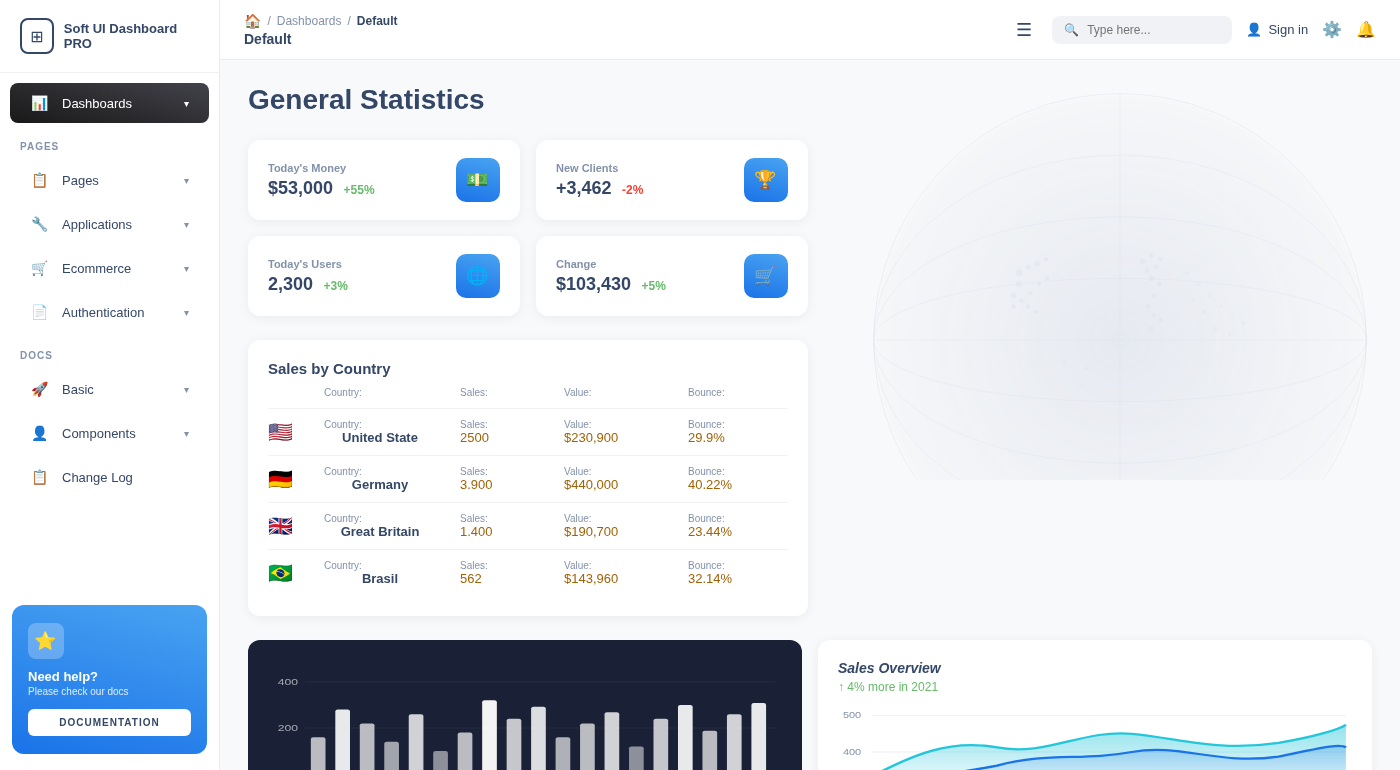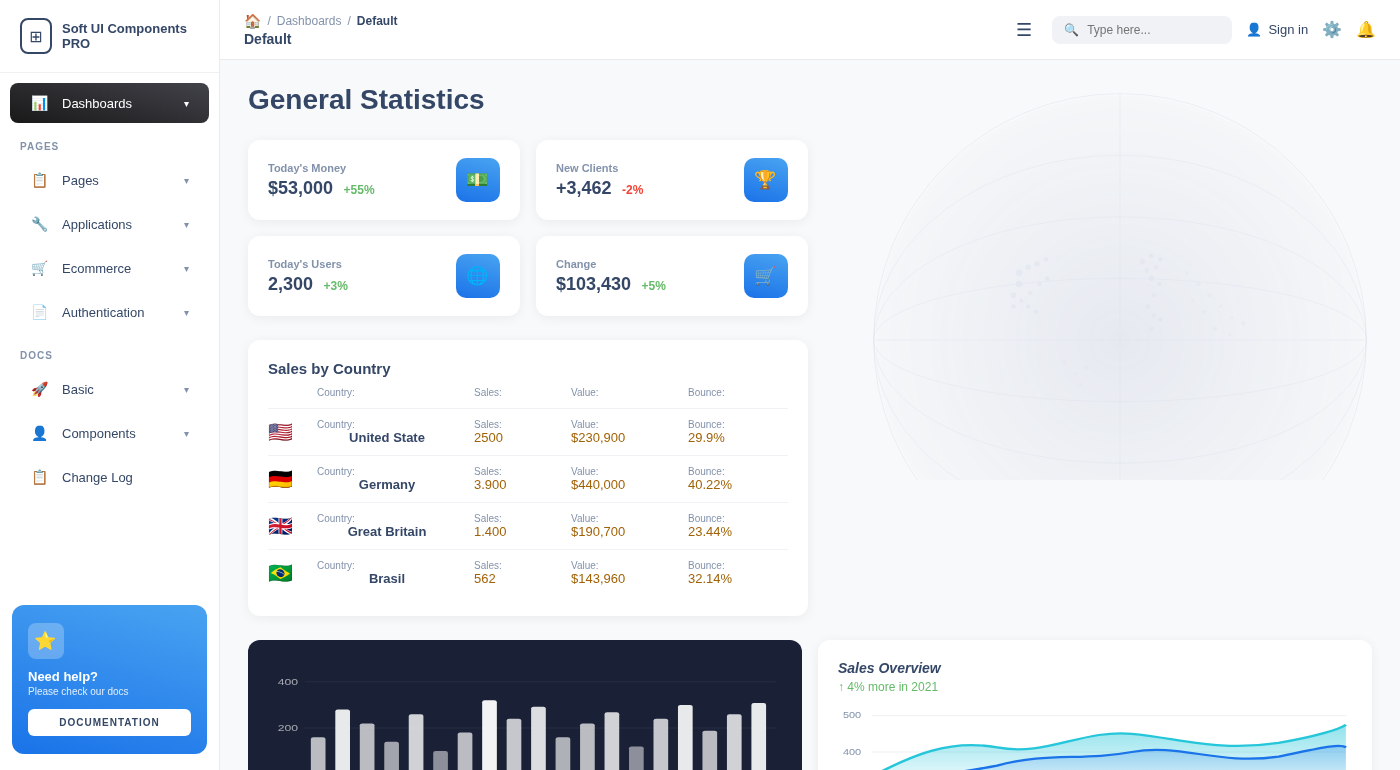--- a/index.html
+++ b/index.html
@@ -211,21 +211,21 @@
       border-radius: 12px;
       padding: 20px;
       max-width: 560px;
       box-shadow: 0 2px 12px rgba(0,0,0,0.06);
       margin-bottom: 24px;
     }
     .sales-country-title { font-size: 15px; font-weight: 700; color: #344767; margin-bottom: 0; }
     .country-row {
       display: grid;
       grid-template-columns: 32px 1fr 80px 100px 100px;
-      gap: 17px;
+      gap: 24px;
       align-items: center;
       padding: 10px 0;
       border-bottom: 1px solid #f0f2f5;
     }
     .country-row:last-child { border-bottom: none; }
     .country-flag { font-size: 20px; }
     .country-info .col-label { font-size: 10px; color: #8392ab; }
     .country-info .col-value { font-size: 13px; font-weight: 600; color: #344767; text-align: center; }
     .col-group .col-label { font-size: 10px; color: #8392ab; }
     .col-group .col-value { font-size: 13px; font-weight: 500; color: #a16207; }
@@ -259,21 +259,21 @@
 
     
     .line-chart { width: 100%; height: 100px; margin-top: 8px; }
   </style>
 </head>
 <body>
 
 <div class="sidebar">
   <div class="sidebar-logo">
     <div class="logo-icon">⊞</div>
-    <span class="logo-text">Soft UI Components PRO</span>
+    <span class="logo-text">Soft UI Dashboard PRO</span>
   </div>
 
   <div style="margin-top: 8px;">
     <div class="sidebar-item active">
       <div class="sidebar-item-icon">📊</div>
       <span>Dashboards</span>
       <span class="chevron">▾</span>
     </div>
   </div>
 

